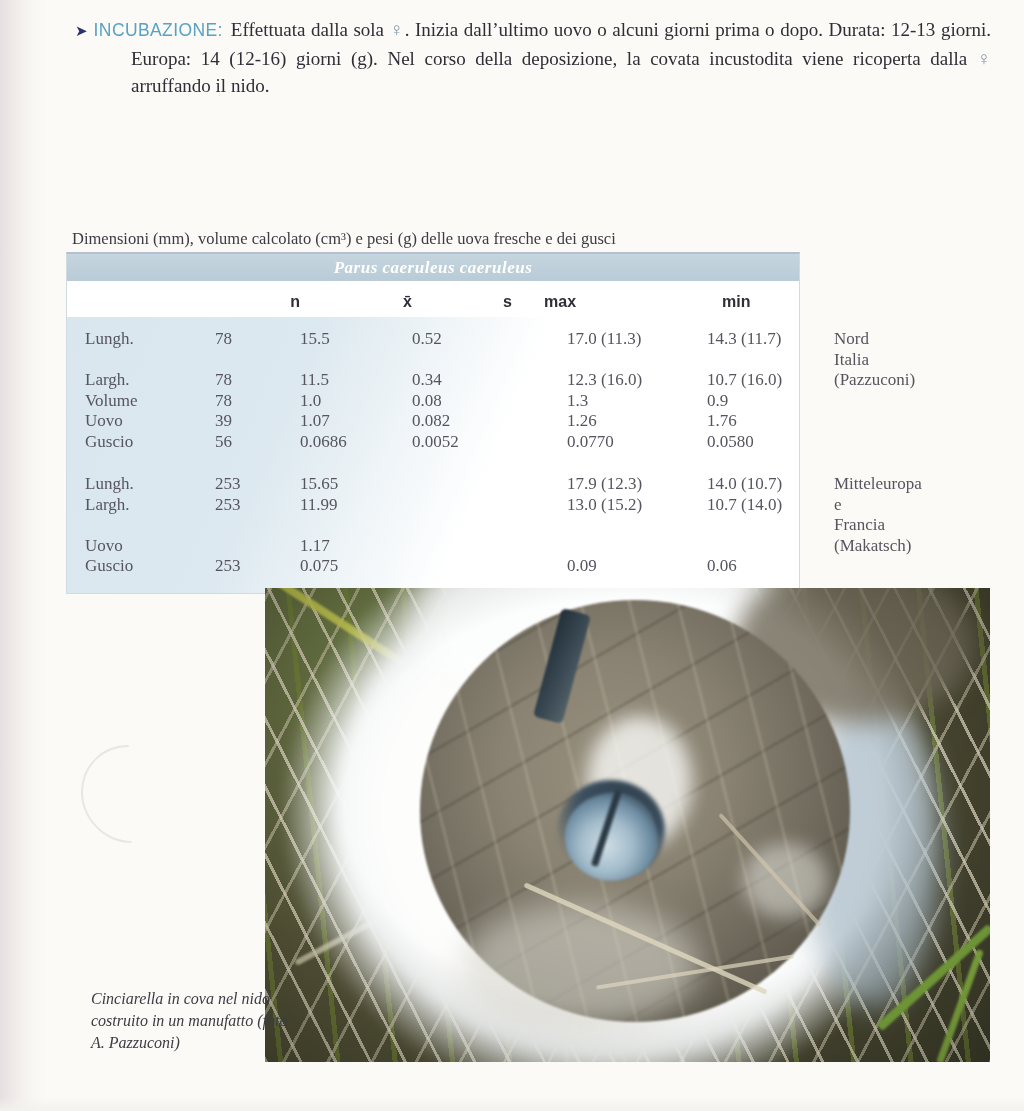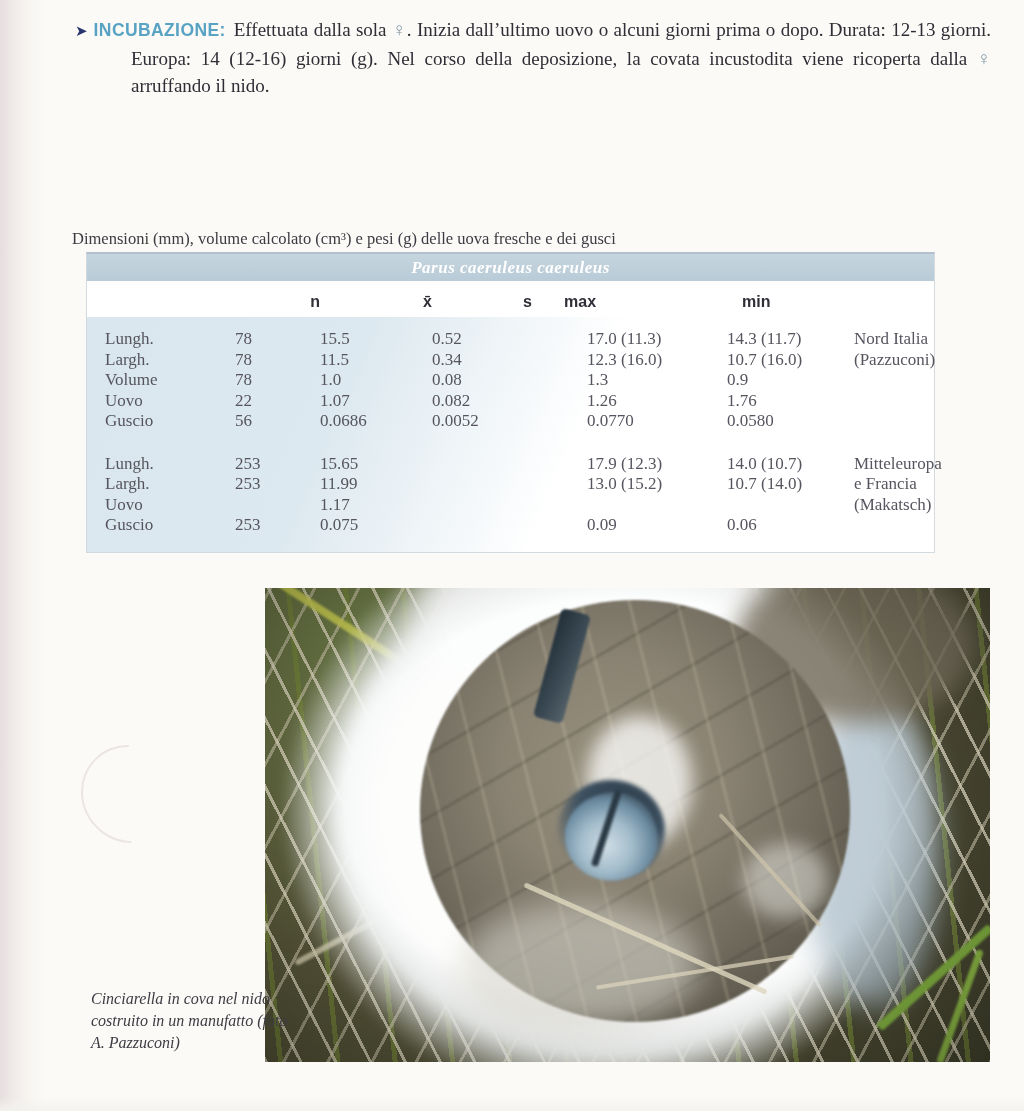--- a/index.html
+++ b/index.html
@@ -12,28 +12,28 @@
   .scan-bottom { position:absolute; left:0; right:0; bottom:0; height:14px;
     background:linear-gradient(0deg,#f3f2ee, rgba(251,250,246,0)); }
   .watermark-arc { position:absolute; left:82px; top:744px; width:96px; height:100px;
     border:2px solid rgba(205,188,196,0.35); border-radius:50%;
     border-right-color:transparent; border-bottom-color:transparent; transform:rotate(-45deg); }
 
   
   .para { position:absolute; left:75px; width:916px; font-size:19px; line-height:27px;
     color:#2f2e36; text-align:justify; padding-left:56px; text-indent:-56px; }
   .para .bullet { color:#28346b; font-size:15px; font-family:"DejaVu Sans",sans-serif; margin-right:6px; }
-  .para .lead { color:#58a2c4; font-family:"Liberation Sans",sans-serif; font-weight:bold;
+  .para .lead { color:#58a2c4; font-family:"Liberation Sans",sans-serif; font-weight:normal;
     font-size:17.5px; letter-spacing:0.4px; margin-right:8px; }
   .female { color:#7e95a6; }
 
   .table-caption { position:absolute; left:72px; top:229px; font-size:16.5px; color:#3c3b43; }
 
   
-  .egg-table { position:absolute; left:86px; top:252px; width:849px;
+  .egg-table { position:absolute; left:66px; top:252px; width:734px;
     background:#0369a1; border:1px solid #d3dadf; border-top:2px solid #b5c0cf; }
   .egg-table .band { height:27px; background:linear-gradient(180deg,#c6d5de,#b8cbd7);
     display:flex; align-items:center; justify-content:center; }
   .egg-table .band span { color:#ffffff; font-style:italic; font-weight:bold; font-size:17px; letter-spacing:0.5px; }
   .tbody { position:relative; padding:6px 0 16px;
     background:linear-gradient(113deg, rgba(215,229,237,0.95) 0%, rgba(215,229,237,0.85) 32%, rgba(215,229,237,0) 58%),
                linear-gradient(#ffffff,#ffffff); }
   .hdr-mask { position:absolute; left:0; top:0; right:0; height:36px; background:#fff; }
   .trow { display:grid; grid-template-columns:148px 85px 112px 100px 195px 127px 1fr;
     font-size:17px; line-height:20.5px; color:#56555f; position:relative; }
@@ -160,21 +160,21 @@
           <span class="c-label">Volume</span>
           <span class="c-n">78</span>
           <span class="c-mean">1.0</span>
           <span class="c-s">0.08</span>
           <span class="c-max">1.3</span>
           <span class="c-min">0.9</span>
           <span class="c-src"></span>
         </div>
         <div class="trow">
           <span class="c-label">Uovo</span>
-          <span class="c-n">22</span>
+          <span class="c-n">39</span>
           <span class="c-mean">1.07</span>
           <span class="c-s">0.082</span>
           <span class="c-max">1.26</span>
           <span class="c-min">1.76</span>
           <span class="c-src"></span>
         </div>
         <div class="trow">
           <span class="c-label">Guscio</span>
           <span class="c-n">56</span>
           <span class="c-mean">0.0686</span>

